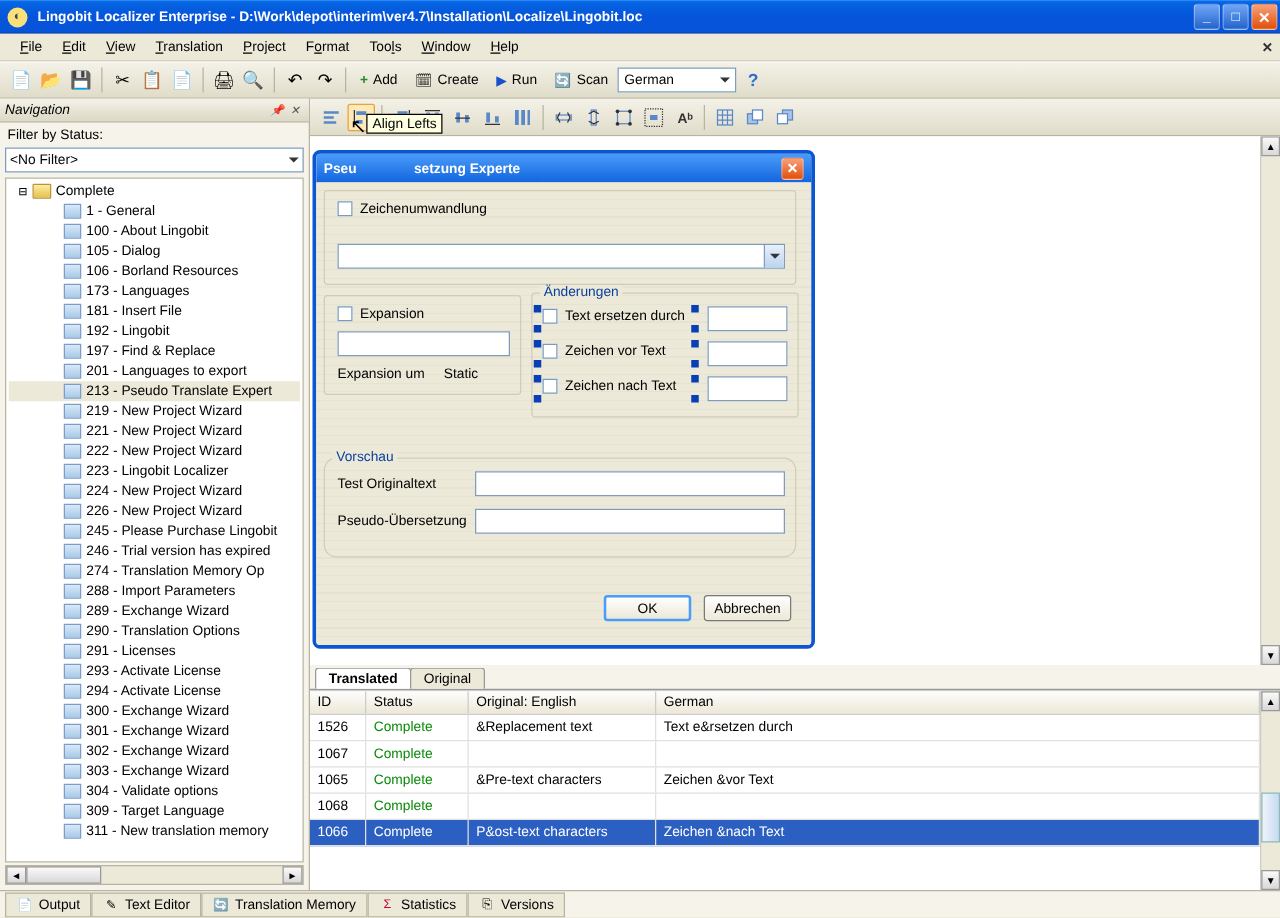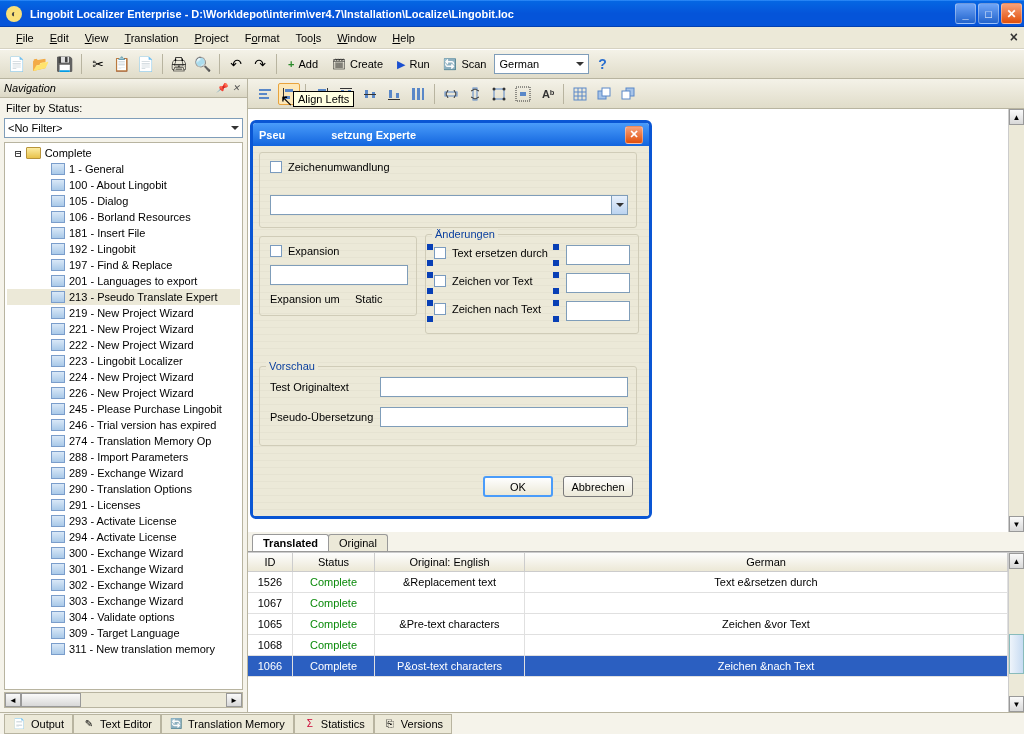--- a/index.html
+++ b/index.html
@@ -73,21 +73,21 @@
 
 .tooltip { position: absolute; left: 293px; top: 91px; background: #ffffe1; border: 1px solid #000; padding: 1px 4px; font-size: 11px; z-index: 100; }
 .cursor { position: absolute; left: 280px; top: 91px; font-size: 16px; z-index: 101; color: #000; }
 
 
 .view-tabs { height: 20px; display: flex; align-items: flex-end; padding-left: 4px; border-bottom: 1px solid #999; background: #f5f3ea; }
 .view-tab { padding: 2px 10px; border: 1px solid #999; border-bottom: none; background: #ece9d8; border-radius: 3px 3px 0 0; margin-right: -1px; position: relative; }
 .view-tab.active { background: white; font-weight: bold; z-index: 1; }
 
 
-.grid-wrap { flex: 1; background: white; border-top: 1px solid #ccc; display: flex; text-align: center; }
+.grid-wrap { flex: 1; background: white; border-top: 1px solid #ccc; display: flex; }
 .grid { flex: 1; overflow: auto; }
 .grid-head { display: flex; background: linear-gradient(to bottom, #fdfdfd, #ece8d6); border-bottom: 1px solid #ccc; }
 .grid-head > div { padding: 3px 6px; border-right: 1px solid #ccc; }
 .grid-row { display: flex; border-bottom: 1px solid #e0e0e0; }
 .grid-row > div { padding: 4px 6px; border-right: 1px solid #e0e0e0; overflow: hidden; white-space: nowrap; }
 .grid-row.selected { background: #2b5fc1; color: white; }
 .grid-row.selected .status-complete { color: white; }
 .status-complete { color: #0a8a0a; }
 .col-id { width: 45px; } .col-status { width: 82px; } .col-orig { width: 150px; } .col-ger { width: 160px; flex: 1; }
 .vscroll { width: 16px; background: #ece9d8; border-left: 1px solid #ccc; display: flex; flex-direction: column; }
@@ -199,20 +199,25 @@
         </div>
         <div class="tree-item">
           <span style="width:20px;display:inline-block"></span>
           <span class="tree-icon dialog-icon"></span>
           <span>105 - Dialog</span>
         </div>
         <div class="tree-item">
           <span style="width:20px;display:inline-block"></span>
           <span class="tree-icon dialog-icon"></span>
           <span>106 - Borland Resources</span>
+        </div>
+        <div class="tree-item">
+          <span style="width:20px;display:inline-block"></span>
+          <span class="tree-icon dialog-icon"></span>
+          <span>173 - Languages</span>
         </div>
         <div class="tree-item">
           <span style="width:20px;display:inline-block"></span>
           <span class="tree-icon dialog-icon"></span>
           <span>181 - Insert File</span>
         </div>
         <div class="tree-item">
           <span style="width:20px;display:inline-block"></span>
           <span class="tree-icon dialog-icon"></span>
           <span>192 - Lingobit</span>
@@ -511,21 +516,21 @@
                 <span class="chk"></span>
                 <span>Zeichen nach Text</span>
               </div>
             <div class="txtfield" style="position:absolute;left:140px;top:66px;width:64px"></div>
             <div class="handle" style="left:1px;top:65px"></div>
               <div class="handle" style="left:127px;top:65px"></div>
             <div class="handle" style="left:1px;top:81px"></div>
               <div class="handle" style="left:127px;top:81px"></div>
           </div>
 
-          <div class="grp" style="left:6px;top:220px;width:378px;height:80px;">
+          <div class="grp" style="left:6px;top:220px;width:378px;height:80px;border-radius:10px;">
             <div class="grp-label">Vorschau</div>
             <div style="position:absolute;left:10px;top:14px">Test Originaltext</div>
             <div class="txtfield" style="position:absolute;left:120px;top:10px;width:248px"></div>
             <div style="position:absolute;left:10px;top:44px">Pseudo-Übersetzung</div>
             <div class="txtfield" style="position:absolute;left:120px;top:40px;width:248px"></div>
           </div>
 
           <div class="dlg-btn default" style="position:absolute;left:230px;top:330px;width:70px">
               <span>OK</span>
             </div>

